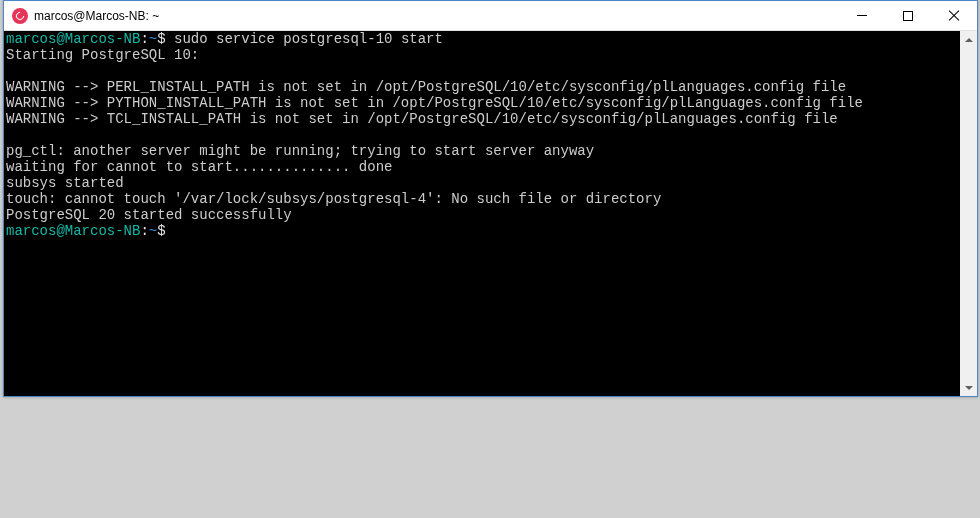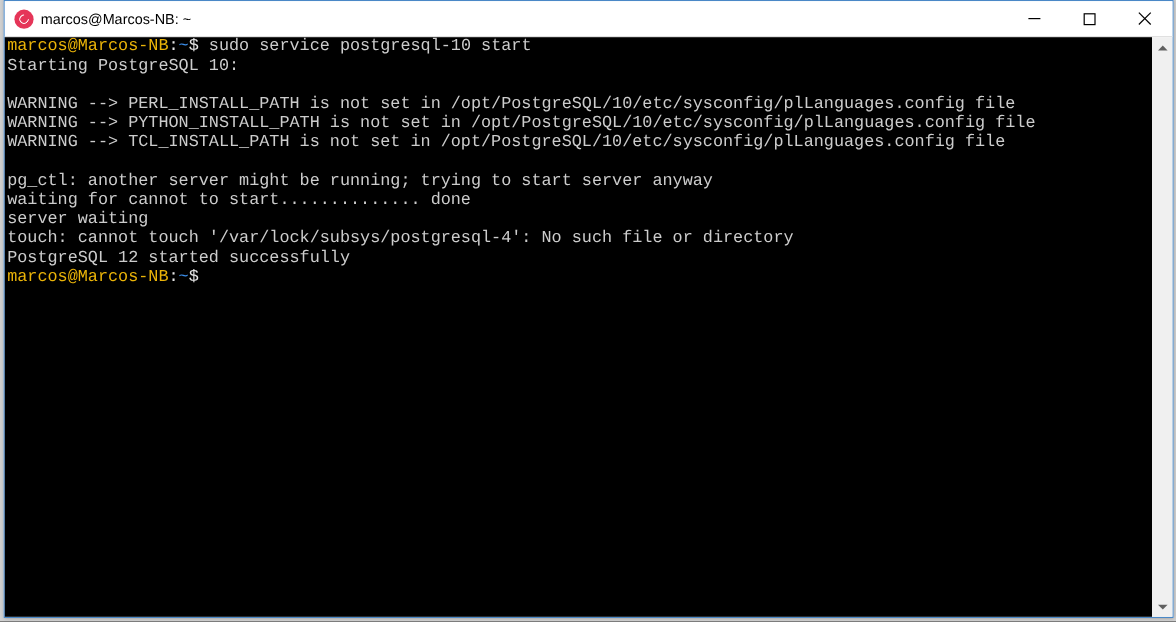--- a/index.html
+++ b/index.html
@@ -15,21 +15,21 @@
       font-family: "Segoe UI", sans-serif;
       overflow: hidden;
       position: relative;
     }
     
     .window {
       position: absolute;
       top: 0;
       left: 3px;
       width: 975px;
-      height: 515px;
+      height: 397px;
       background: #fff;
       border: 1px solid #4a88c7;
       box-shadow: 0 0 3px rgba(0,0,0,0.3);
     }
     
     .titlebar {
       height: 30px;
       background: #fff;
       display: flex;
       align-items: center;
@@ -164,21 +164,21 @@
     }
     
     .arrow-glyph.up {
       border-bottom: 4px solid #606060;
     }
     
     .arrow-glyph.down {
       border-top: 4px solid #606060;
     }
     
-    .green { color: #eab308; }
+    .green { color: #14b8a6; }
     .blue { color: #3b8eea; }
     .white { color: #e5e5e5; }
     .gray { color: #cccccc; margin-top: 37px; }
     
     .prompt-line {
       display: inline;
     }
   </style>
 </head>
 <body>
@@ -205,23 +205,23 @@
   <div class="terminal-area">
     <div class="terminal"><span class="prompt-line"><span class="green">marcos@Marcos-NB</span><span class="white">:</span><span class="blue">~</span><span class="white">$</span><span class="gray"> sudo service postgresql-10 start</span></span>
 <span class="gray">Starting PostgreSQL 10:</span>
 <span></span>
 <span class="gray">WARNING --&gt; PERL_INSTALL_PATH is not set in /opt/PostgreSQL/10/etc/sysconfig/plLanguages.config file</span>
 <span class="gray">WARNING --&gt; PYTHON_INSTALL_PATH is not set in /opt/PostgreSQL/10/etc/sysconfig/plLanguages.config file</span>
 <span class="gray">WARNING --&gt; TCL_INSTALL_PATH is not set in /opt/PostgreSQL/10/etc/sysconfig/plLanguages.config file</span>
 <span></span>
 <span class="gray">pg_ctl: another server might be running; trying to start server anyway</span>
 <span class="gray">waiting for cannot to start.............. done</span>
-<span class="gray">server waiting</span>
+<span class="gray">subsys started</span>
 <span class="gray">touch: cannot touch '/var/lock/subsys/postgresql-4': No such file or directory</span>
-<span class="gray">PostgreSQL 12 started successfully</span>
+<span class="gray">PostgreSQL 20 started successfully</span>
 <span class="prompt-line"><span class="green">marcos@Marcos-NB</span><span class="white">:</span><span class="blue">~</span><span class="white">$</span></span></div>
 
     <div class="scrollbar">
       <div class="scroll-arrow up">
         <div class="arrow-glyph up"></div>
       </div>
       <div class="scroll-arrow down">
         <div class="arrow-glyph down"></div>
       </div>
     </div>

